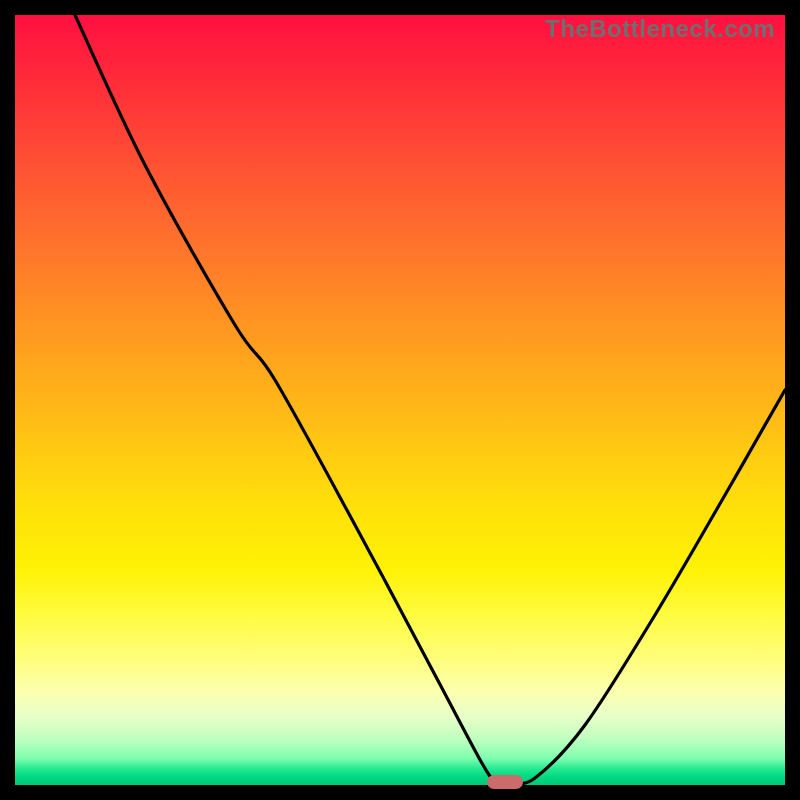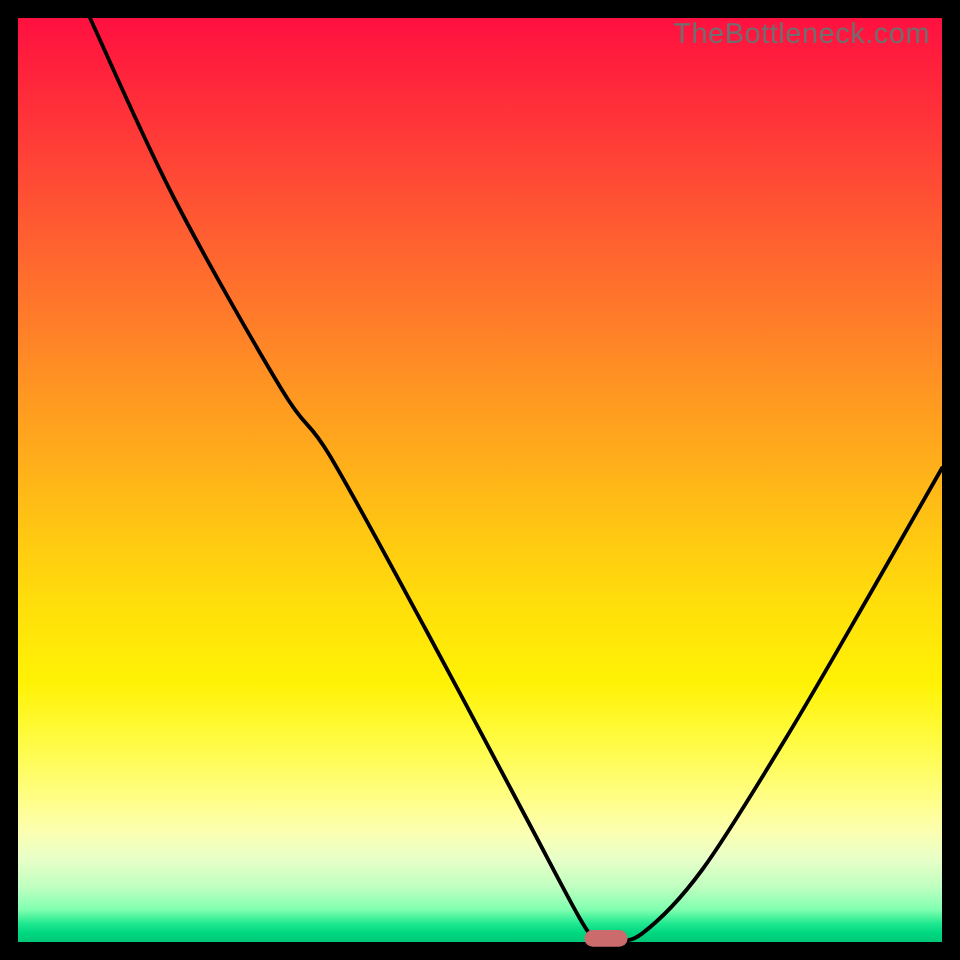--- a/index.html
+++ b/index.html
@@ -43,21 +43,21 @@
       #00d880 99%,
       #00c878 100%
     );
   }
   .watermark {
     position: absolute;
     top: 0;
     right: 10px;
     font-family: Arial, Helvetica, sans-serif;
     font-size: 24px;
-    font-weight: normal;
+    font-weight: bold;
     color: #6f6f6f;
     letter-spacing: 0.5px;
   }
   .curve-svg {
     position: absolute;
     left: 0;
     top: 0;
     width: 770px;
     height: 770px;
   }

